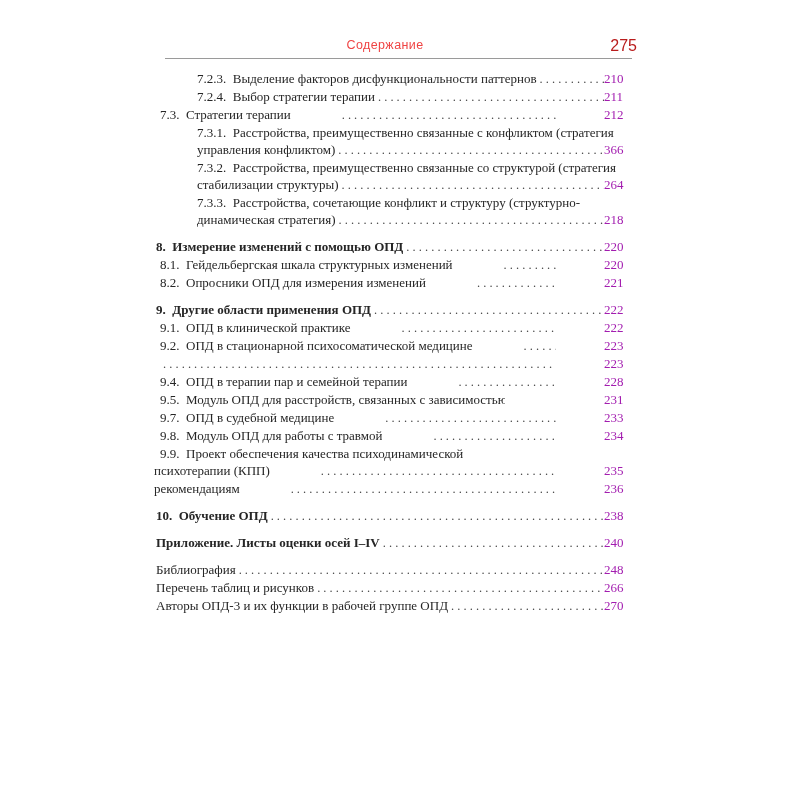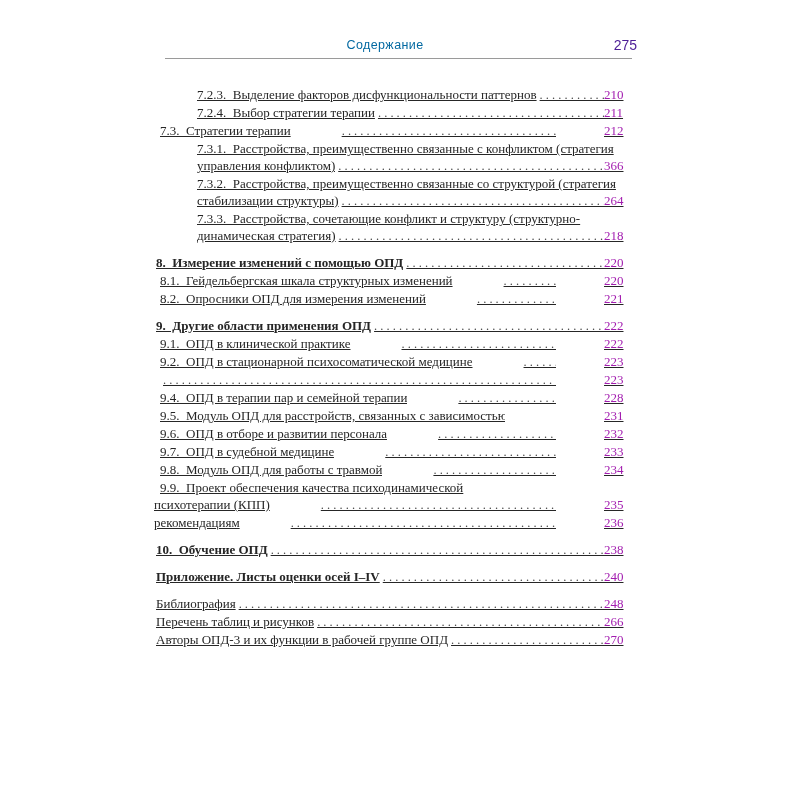--- a/index.html
+++ b/index.html
@@ -21,44 +21,43 @@
     position: relative;
     height: 17px;
     font-family: "Liberation Sans", sans-serif;
   }
   .head-title {
     position: absolute;
     left: 0;
     right: 14px;
     text-align: center;
     font-size: 12.5px;
-    color: #0369a1;
+    color: #ef4444;
     letter-spacing: 0.4px;
   }
   .head-folio {
     position: absolute;
     right: -5px;
     top: -1px;
-    font-size: 14px;
-    color: #4c1d95;
+    font-size: 16px;
+    color: #b91c1c;
     text-align: center;
   }
   .rule {
     margin-left: 13px;
     margin-top: 3px;
     border-bottom: 1.5px solid #9a9a9a;
     height: 0;
   }
   
   .toc {
-    margin-top: 27px;
+    margin-top: 11px;
     font-size: 13px;
     line-height: 17px;
     color: #262626;
-    text-decoration: underline;
   }
   .entry { overflow: hidden; }
   .entry.gap { margin-top: 9px; }
   .line { white-space: pre; }
   .entry.l1 .line { padding-left: 4px; }
   .entry.l2 .line { padding-left: 8px; gap: 48px; }
   .entry.l2 .line.cont { padding-left: 2px; }
   .entry.l3 .line { padding-left: 45px; }
   .entry.bold .txt { font-weight: bold; }
   .line.last {
@@ -143,23 +142,20 @@
       <div class="entry l2">
         <div class="line last"><span class="leader"></span><span class="page-num">223</span></div>
       </div>
       <div class="entry l2">
         <div class="line last"><span class="txt">9.4.  ОПД в терапии пар и семейной терапии</span><span class="leader"></span><span class="page-num">228</span></div>
       </div>
       <div class="entry l2">
         <div class="line last"><span class="txt">9.5.  Модуль ОПД для расстройств, связанных с зависимостью</span><span class="leader"></span><span class="page-num">231</span></div>
       </div>
       <div class="entry l2">
-        <div class="line last"><span class="txt">9.6.  ОПД в отборе и развитии персонала</span><span class="leader"></span><span class="page-num">232</span></div>
-      </div>
-      <div class="entry l2">
         <div class="line last"><span class="txt">9.7.  ОПД в судебной медицине</span><span class="leader"></span><span class="page-num">233</span></div>
       </div>
       <div class="entry l2">
         <div class="line last"><span class="txt">9.8.  Модуль ОПД для работы с травмой</span><span class="leader"></span><span class="page-num">234</span></div>
       </div>
       <div class="entry l2">
         <div class="line">9.9.  Проект обеспечения качества психодинамической</div>
         <div class="line cont last"><span class="txt">психотерапии (КПП)</span><span class="leader"></span><span class="page-num">235</span></div>
       </div>
       <div class="entry l2">

